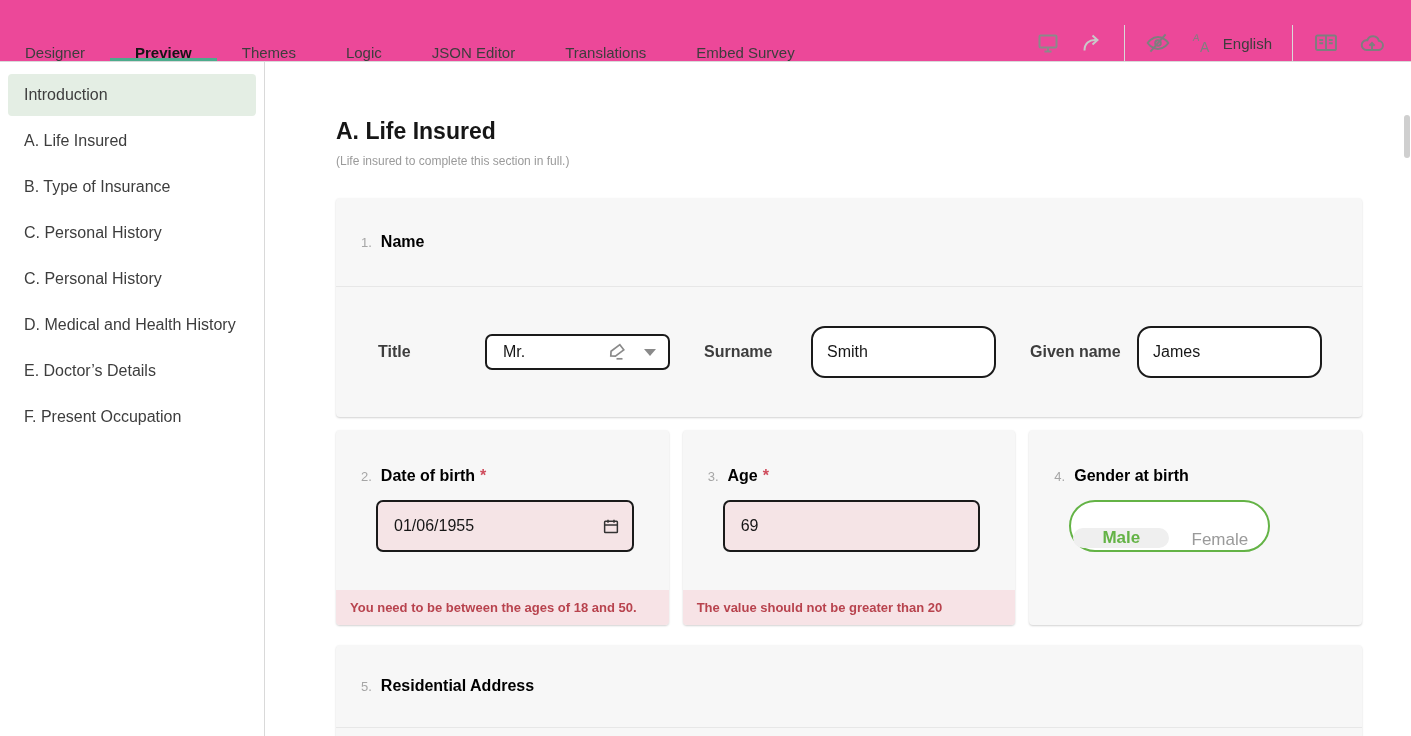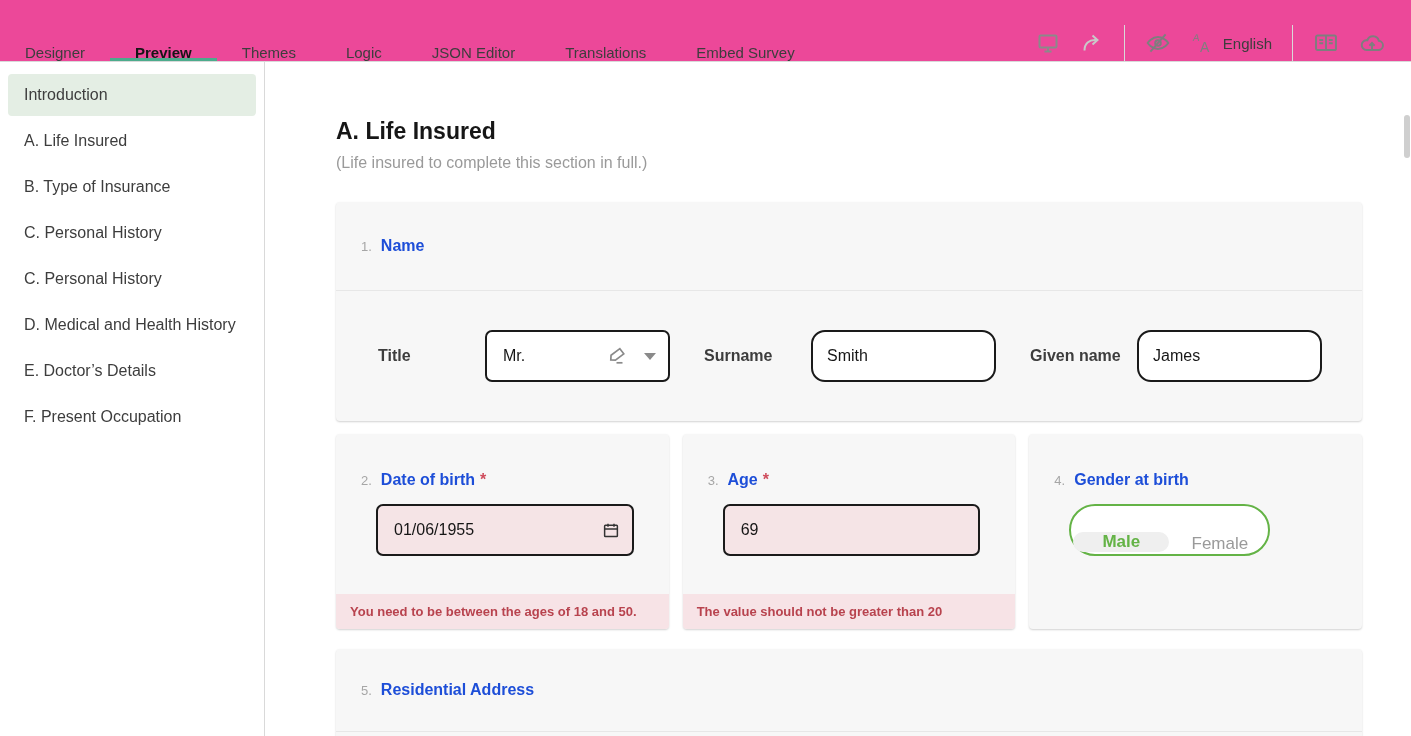--- a/index.html
+++ b/index.html
@@ -59,53 +59,53 @@
   .side-item.selected { background: #e4eee4; }
 
   .content {
     flex: 1;
     padding: 0 49px 0 39px;
     position: relative;
     overflow: hidden;
     background: #fff;
   }
   .page-title { margin-top: 56px; font-size: 23px; font-weight: 700; color: #161616; }
-  .page-desc { margin-top: 9px; font-size: 16px; color: #9a9a9a; }
+  .page-desc { margin-top: 9px; font-size: 12px; color: #9a9a9a; }
 
   
   .panel {
     background: #f7f7f7;
     border-radius: 4px;
     box-shadow: 0 1px 2px rgba(0,0,0,0.18);
     margin-top: 30px;
   }
   .panel-header {
     display: flex; align-items: center;
     height: 89px; padding: 0 25px;
     border-bottom: 1px solid #e7e7e7;
   }
   .q-number { font-size: 13px; color: #a6a6a6; margin-right: 9px; }
-  .q-title { font-size: 16px; font-weight: 700; color: #1d4ed8; }
+  .q-title { font-size: 16px; font-weight: 700; color: #000000; }
   .req { color: #cf4c5c; margin-left: 5px; font-weight: 700; }
 
   .name-row { height: 130px; display: flex; align-items: center; padding: 0 24px 0 24px; }
   .name-col { flex: 1; display: flex; align-items: center; }
   .name-col .f-label { flex: 1; font-size: 16px; font-weight: 700; color: #3d3d3d; padding-left: 18px; }
   .text-input {
     width: 185px; height: 52px;
     border: 2px solid #1a1a1a; border-radius: 14px;
     background: #fff; font-size: 16px; color: #161616;
     padding: 0 14px;
     font-family: "Liberation Sans", sans-serif;
     outline: none;
   }
   .name-col .text-input { margin-right: 16px; }
 
   .dropdown {
-    width: 185px; height: 52px; margin-right: 16px;
+    width: 185px; height: 36px; margin-right: 16px;
     border: 2px solid #1a1a1a; border-radius: 7px;
     background: #fff;
     display: flex; align-items: center;
     padding: 0 12px 0 16px;
     cursor: pointer;
   }
   .dropdown .dd-value { flex: 1; font-size: 16px; color: #161616; }
   .dd-clear { display: flex; align-items: center; margin-right: 16px; cursor: pointer; }
   .dd-caret {
     width: 0; height: 0;

